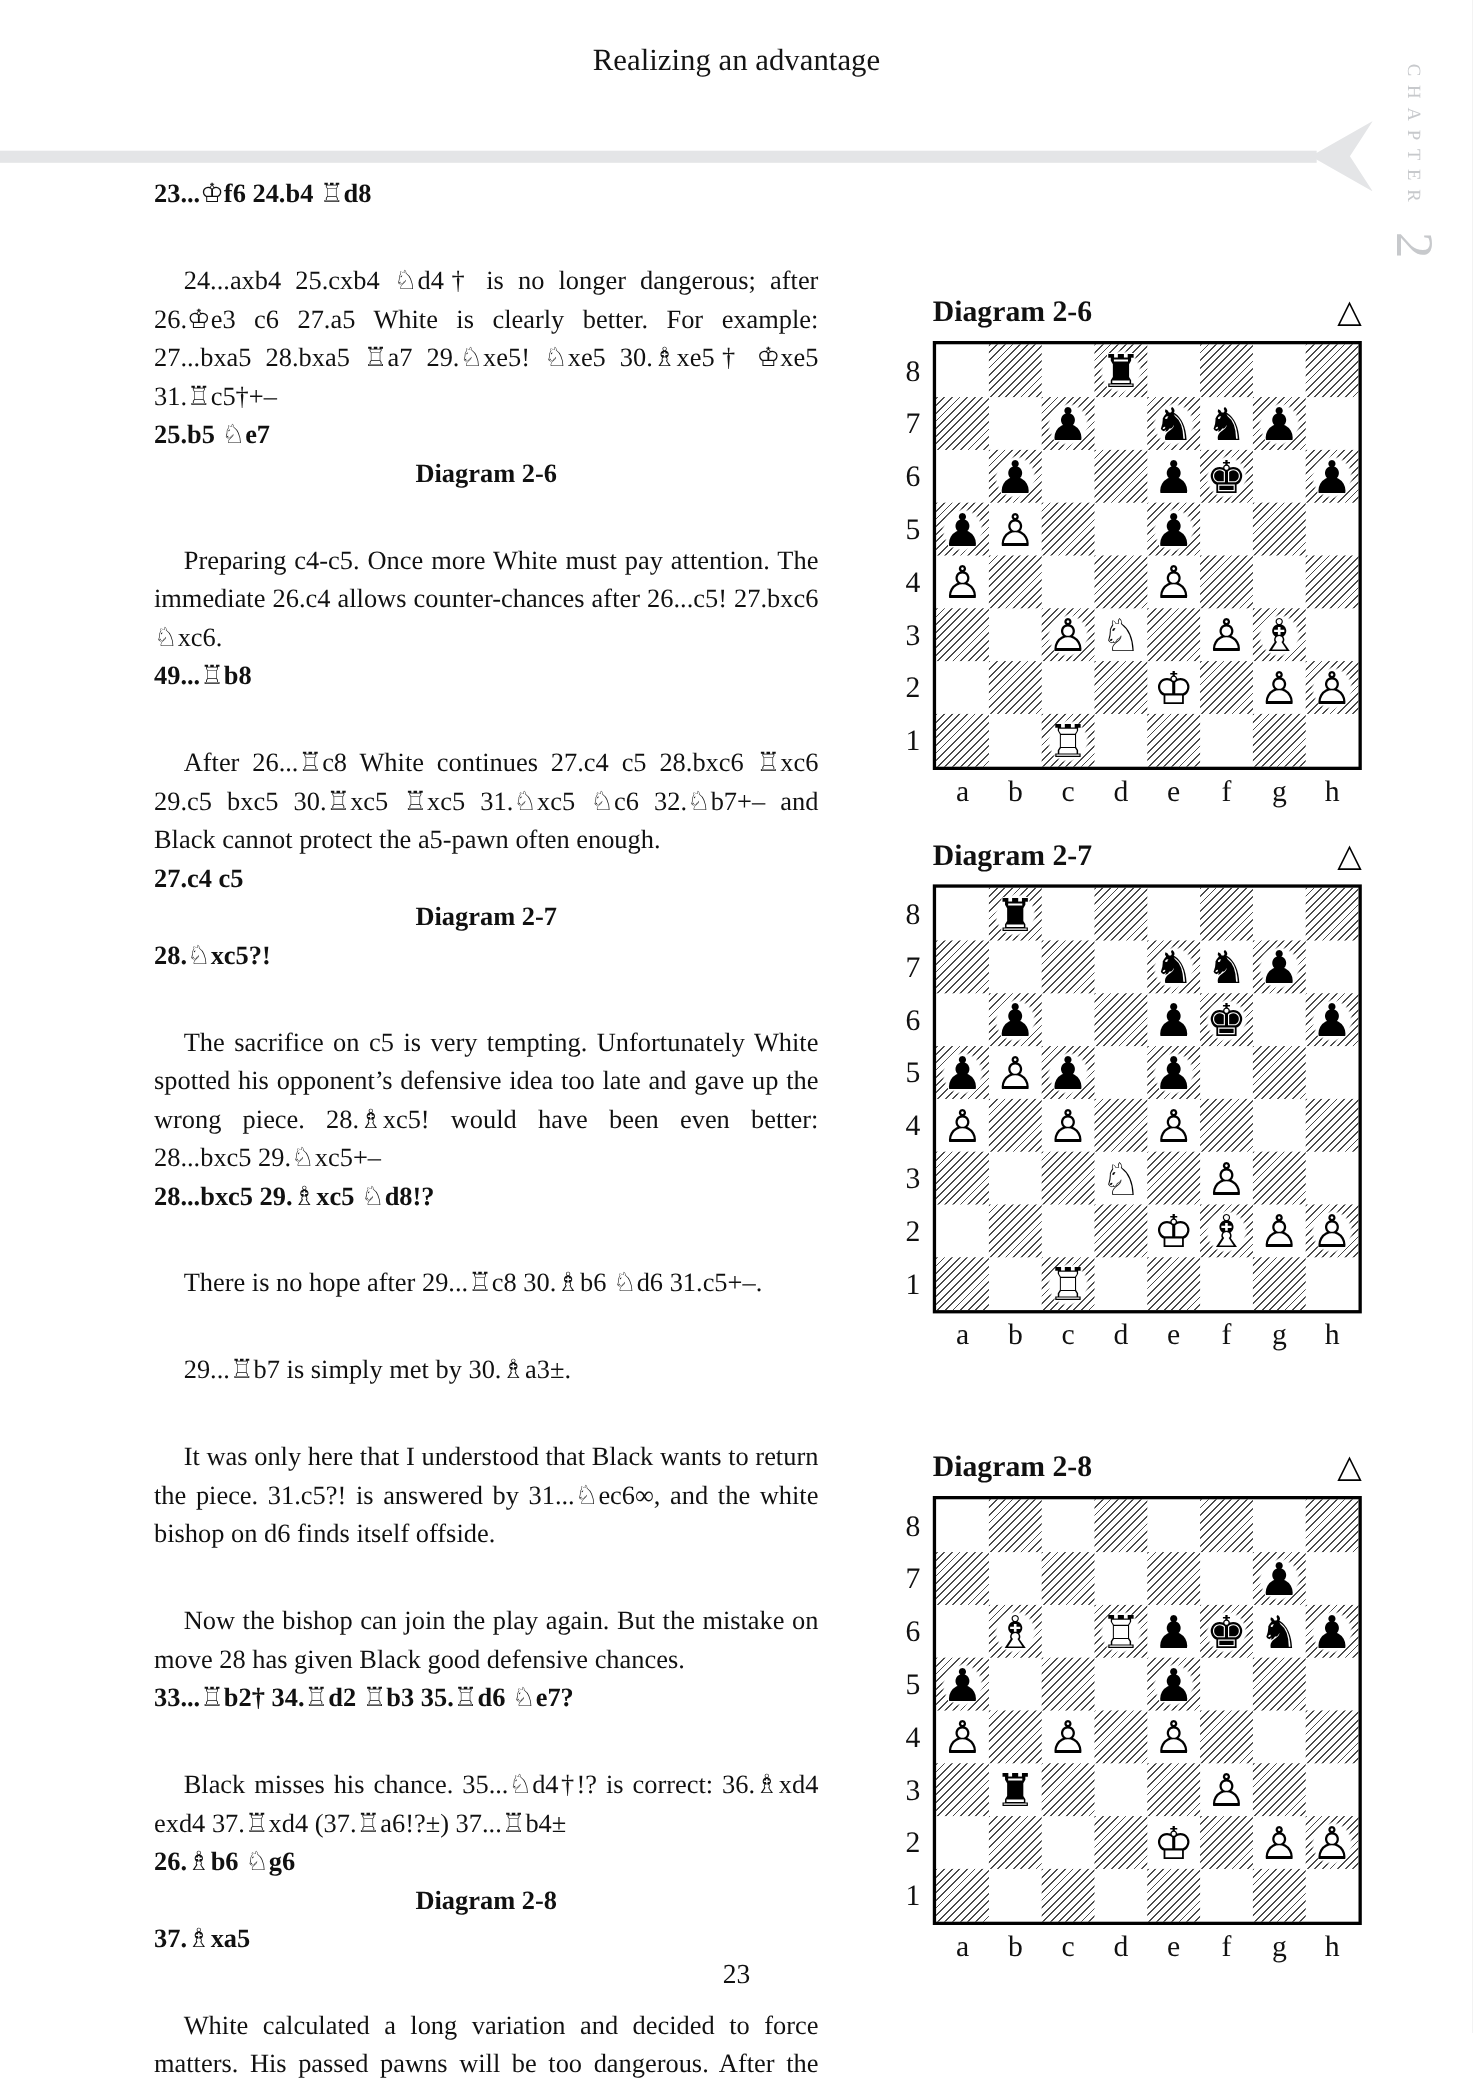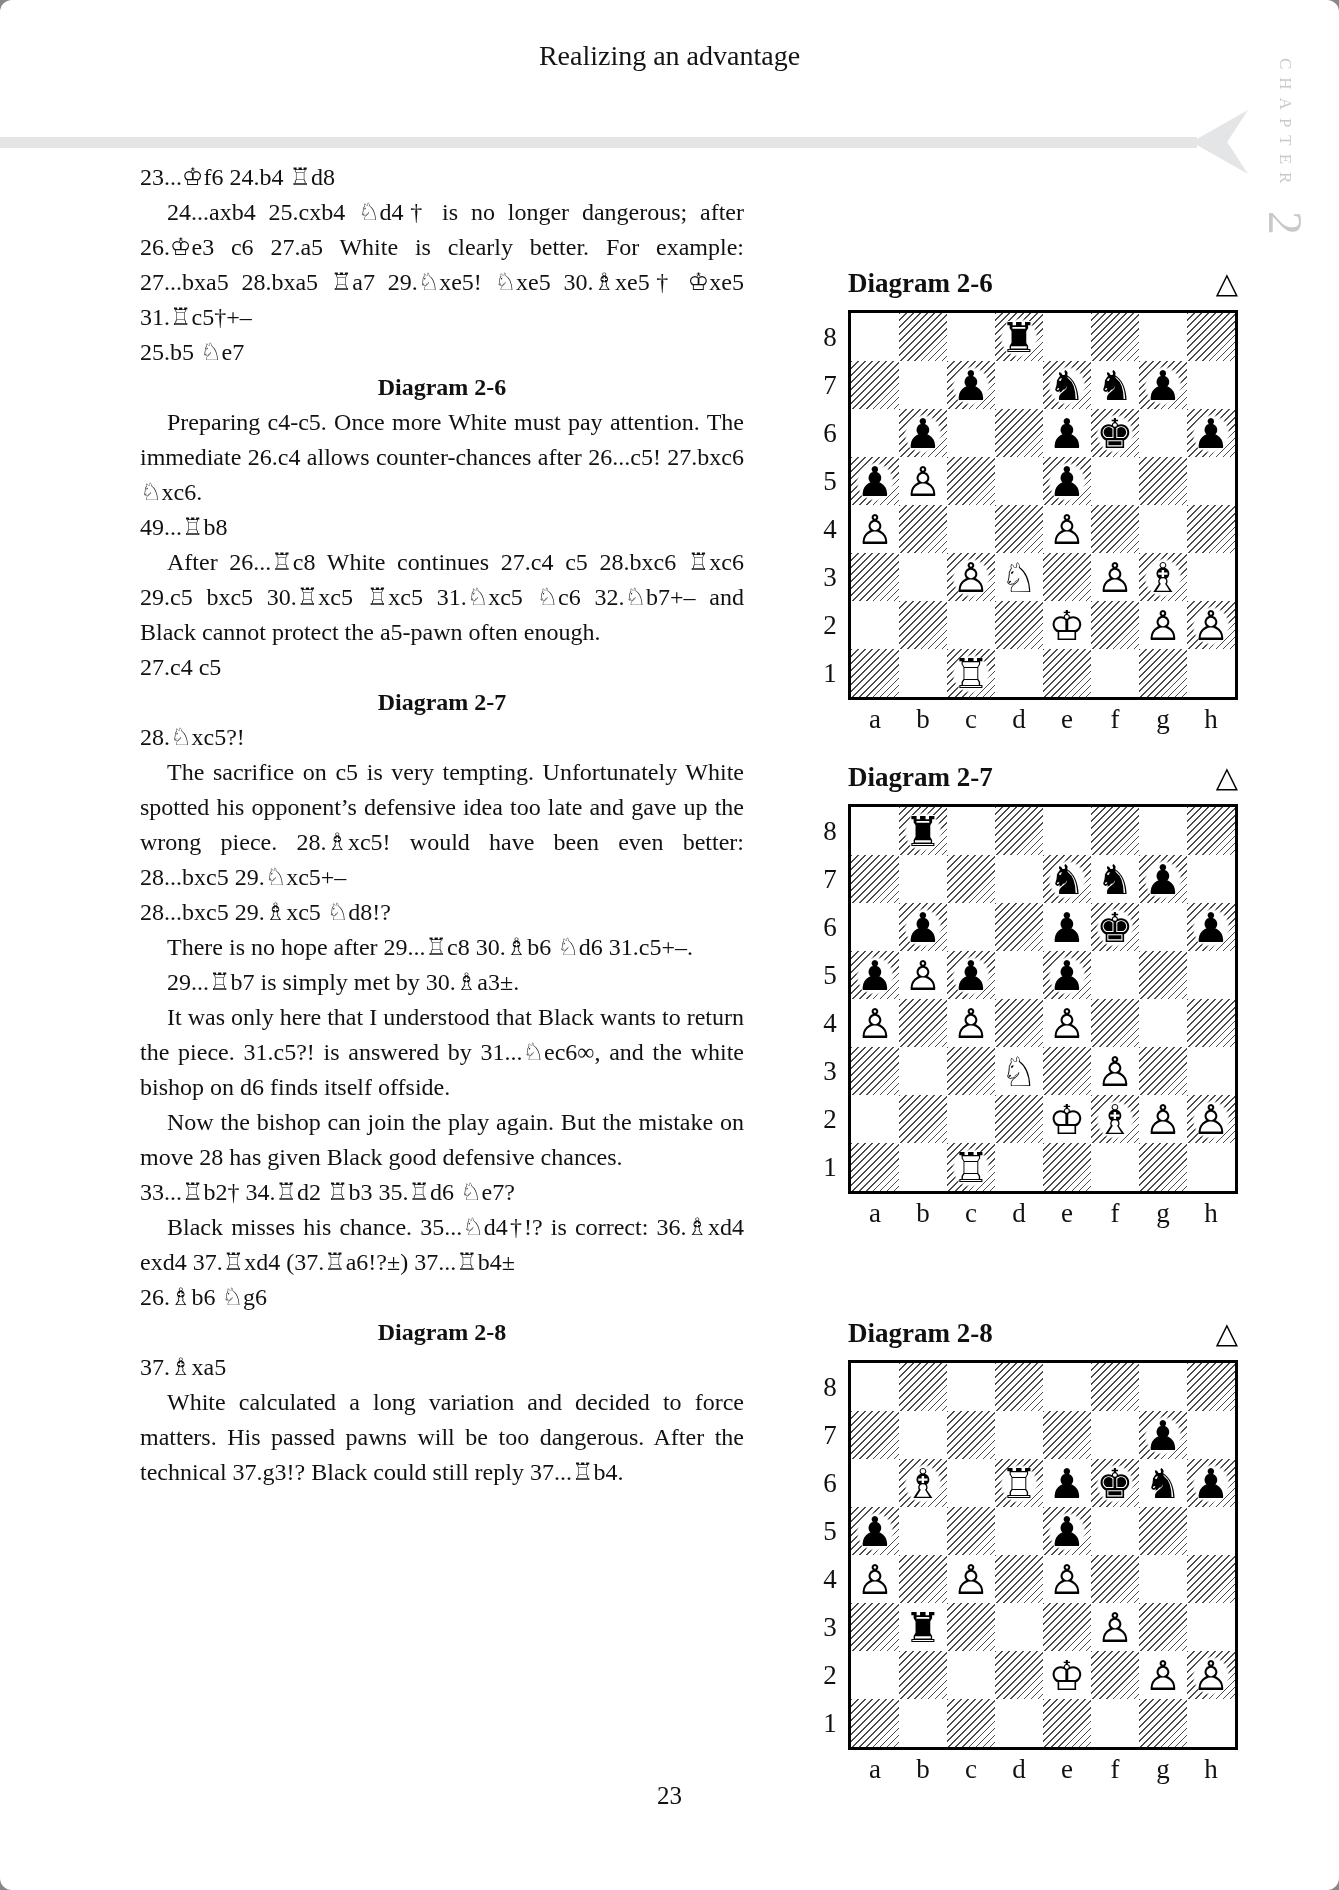--- a/index.html
+++ b/index.html
@@ -1,19 +1,19 @@
 <!DOCTYPE html>
 <html><head>
 <meta charset="utf-8">
 <style>
   html,body { margin:0; padding:0; background:#888; }
   .page {
     position:relative; width:1339px; height:1890px; margin:0 auto;
     background:#ffffff; overflow:hidden;
-    font-family:"Liberation Serif","DejaVu Sans",serif; color:#111;border-radius:12px;
+    font-family:"Liberation Serif","DejaVu Sans",serif; color:#111;
   }
   
   .header-title {
     position:absolute; top:40px; left:0; width:1339px;
     text-align:center; font-size:28px; color:#141414;
   }
   .band {
     position:absolute; top:137px; left:0; height:11px; width:1197px;
   }
   .band-arrow {
@@ -25,23 +25,23 @@
     writing-mode:vertical-rl;
   }
   .ch-label { font-size:17px; letter-spacing:8px; }
   .ch-num  { font-size:48px; margin-top:16px; }
   
   .text-col {
     position:absolute; left:140px; top:160px; width:604px;
     font-size:24px; line-height:35px; text-align:justify;
   }
   .blk { margin:0; }
-  .blk.move { font-weight:normal; text-align:left; }
+  .blk.move { font-weight:bold; text-align:left; }
   .blk.ref  { font-weight:bold; text-align:center; }
-  .blk.para { text-indent:27px; }
+  .blk.para { text-indent:27px;margin-top:44px; }
   
   .diagram { position:absolute; left:812px; width:430px; }
   .dg-head {
     margin-left:36px; width:390px; display:flex;
     justify-content:space-between; align-items:center; margin-bottom:11px;
   }
   .dg-label { font-weight:bold; font-size:27px; }
   .dg-triangle { font-family:"DejaVu Sans",sans-serif; font-size:29px; line-height:29px; color:#000; }
   .dg-body { display:flex; }
   .ranks { width:36px; padding-top:3px; }

